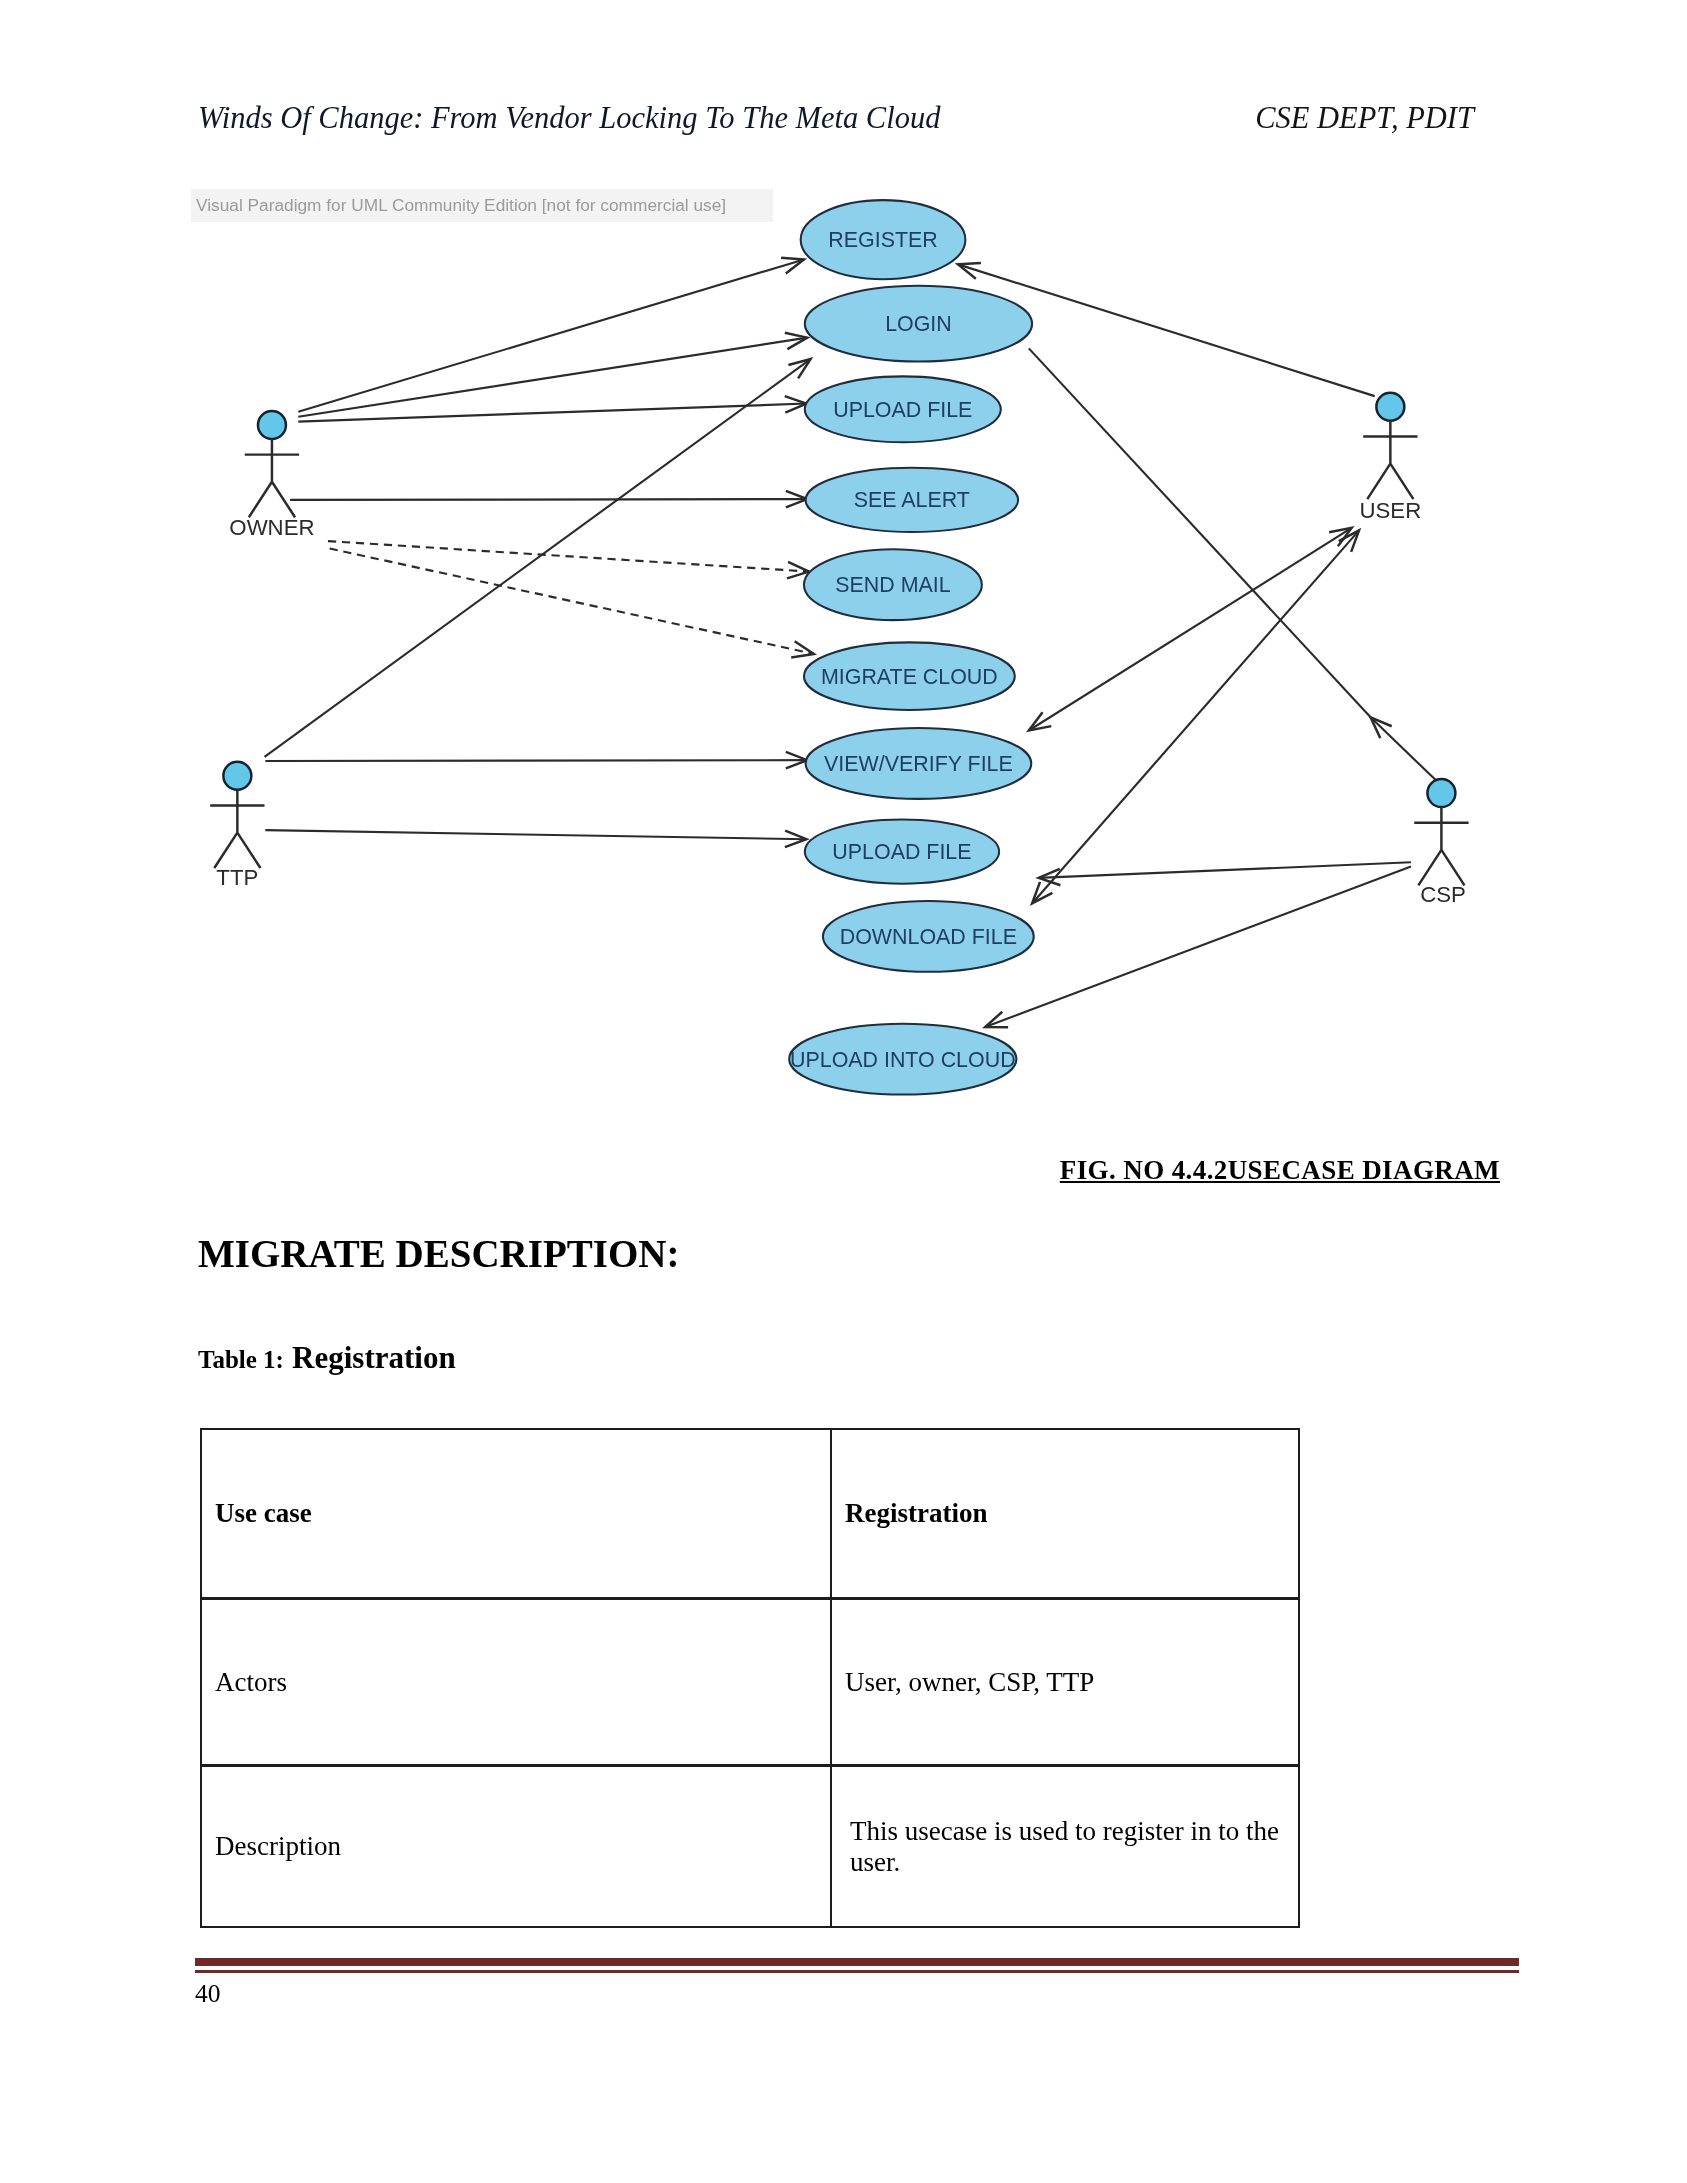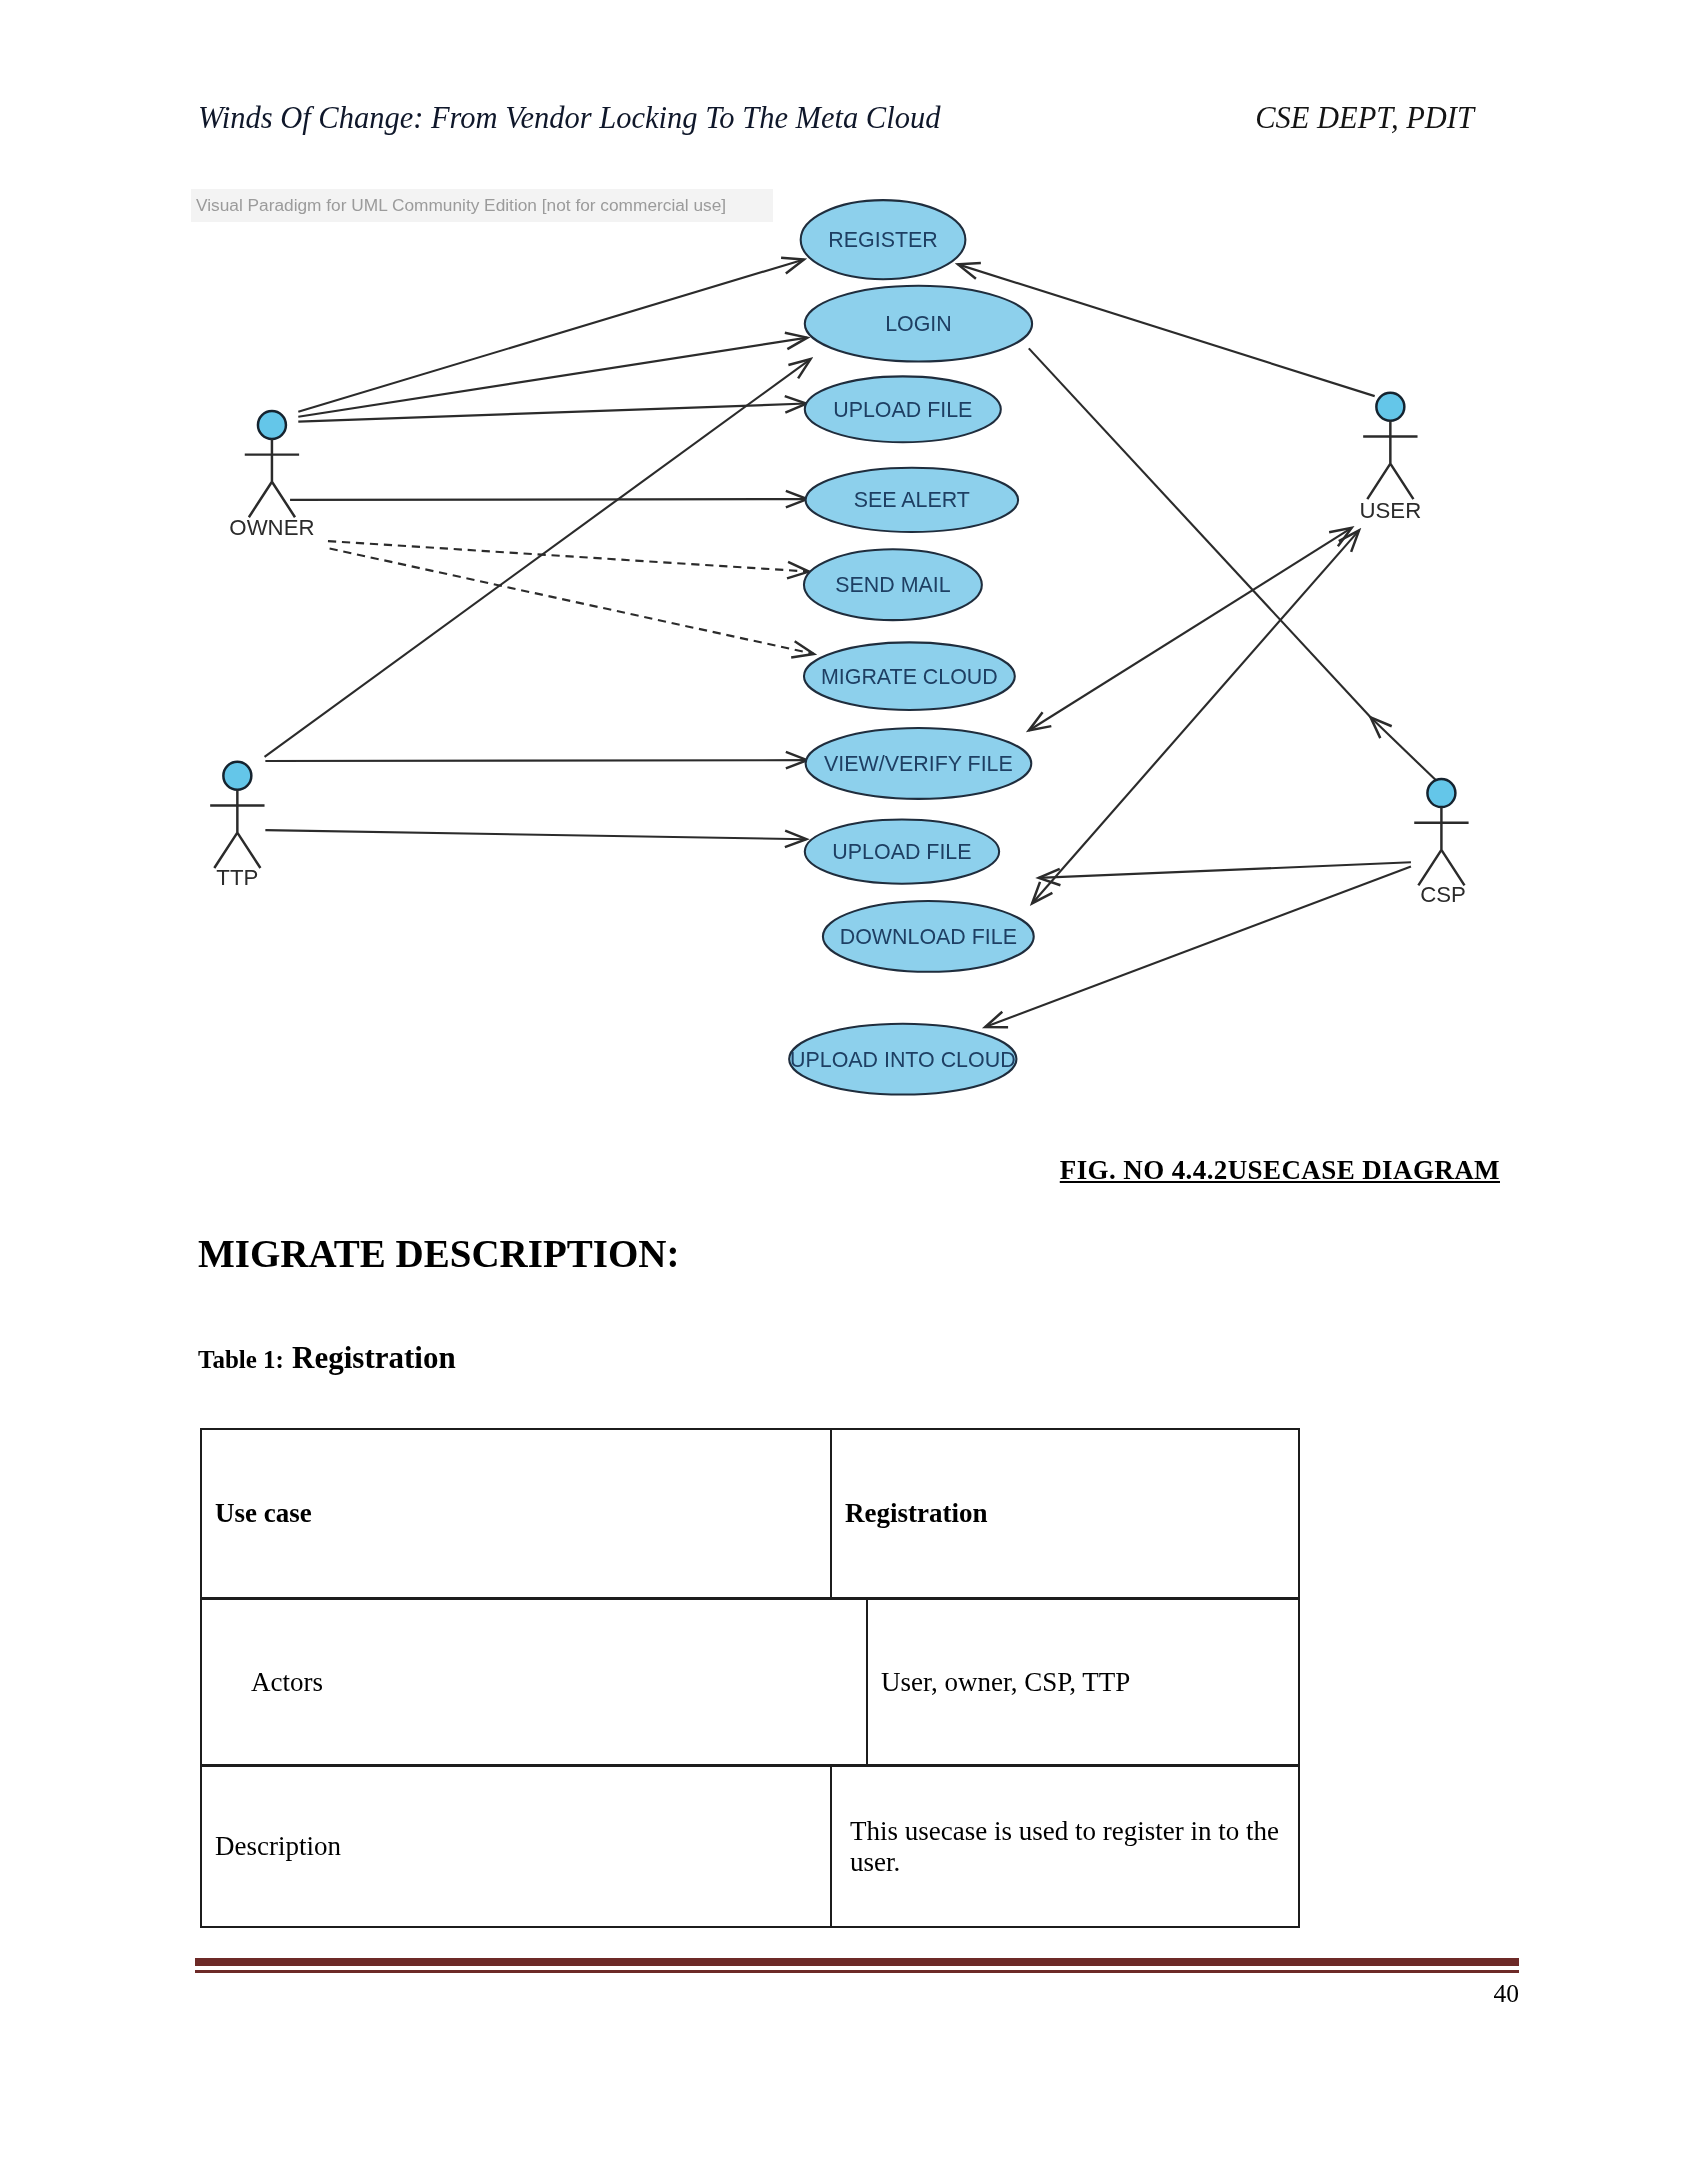--- a/index.html
+++ b/index.html
@@ -21,28 +21,28 @@
                font-size:27px;font-weight:bold;letter-spacing:0.4px;text-decoration:underline;}
   .section-heading{position:absolute;left:198px;top:1231px;font-size:39px;font-weight:bold;}
   .table-heading{position:absolute;left:198px;top:1340px;}
   .table-heading .pfx{font-size:25px;font-weight:bold;}
   .table-heading .ttl{font-size:31px;font-weight:bold;margin-left:8.2px;}
   
   .desc-table{position:absolute;left:200px;top:1428px;width:1100px;border:2.5px solid #1c1c1c;
               box-sizing:border-box;}
   .t-row{display:grid;grid-template-columns:630px 1fr;}
   .t-row + .t-row{border-top:3.3px solid #1c1c1c;}
-  .t-r1{height:167px;} .t-r2{height:164px;padding-left:36px;} .t-r3{height:159px;}
+  .t-r1{height:167px;} .t-r2{height:164px;} .t-r3{height:159px;}
   .t-cell{display:flex;align-items:center;padding-left:13px;font-size:27px;box-sizing:border-box;}
   .t-cell.first{border-right:2.5px solid #1c1c1c;}
   .t-bold{font-weight:bold;}
   
   .footer-bar{position:absolute;left:195px;top:1958px;width:1324px;height:8.2px;background:#6d2a28;}
   .footer-line{position:absolute;left:195px;top:1970px;width:1324px;height:2.5px;background:#6d2a28;}
-  .page-number{position:absolute;left:195px;top:1979px;width:1324px;text-align:right;font-size:25.5px;}
+  .page-number{position:absolute;left:195px;top:1979px;width:1324px;text-align:left;font-size:25.5px;}
 </style>
 </head>
 <body>
 
 <div class="page">
 
   <div class="hdr-left">Winds Of Change: From Vendor Locking To The Meta Cloud</div>
   <div class="hdr-right">CSE DEPT, PDIT</div>
 
   <div class="watermark">Visual Paradigm for UML Community Edition [not for commercial use]</div>

